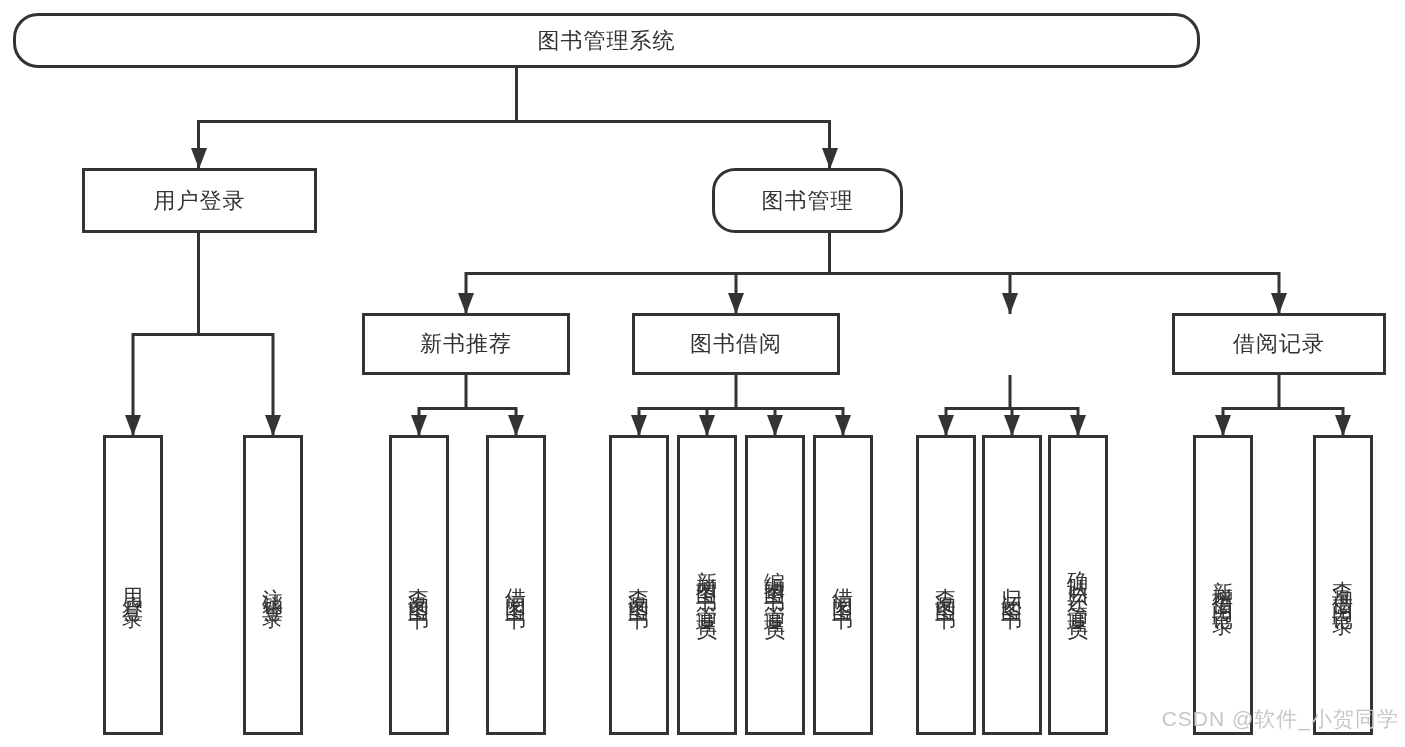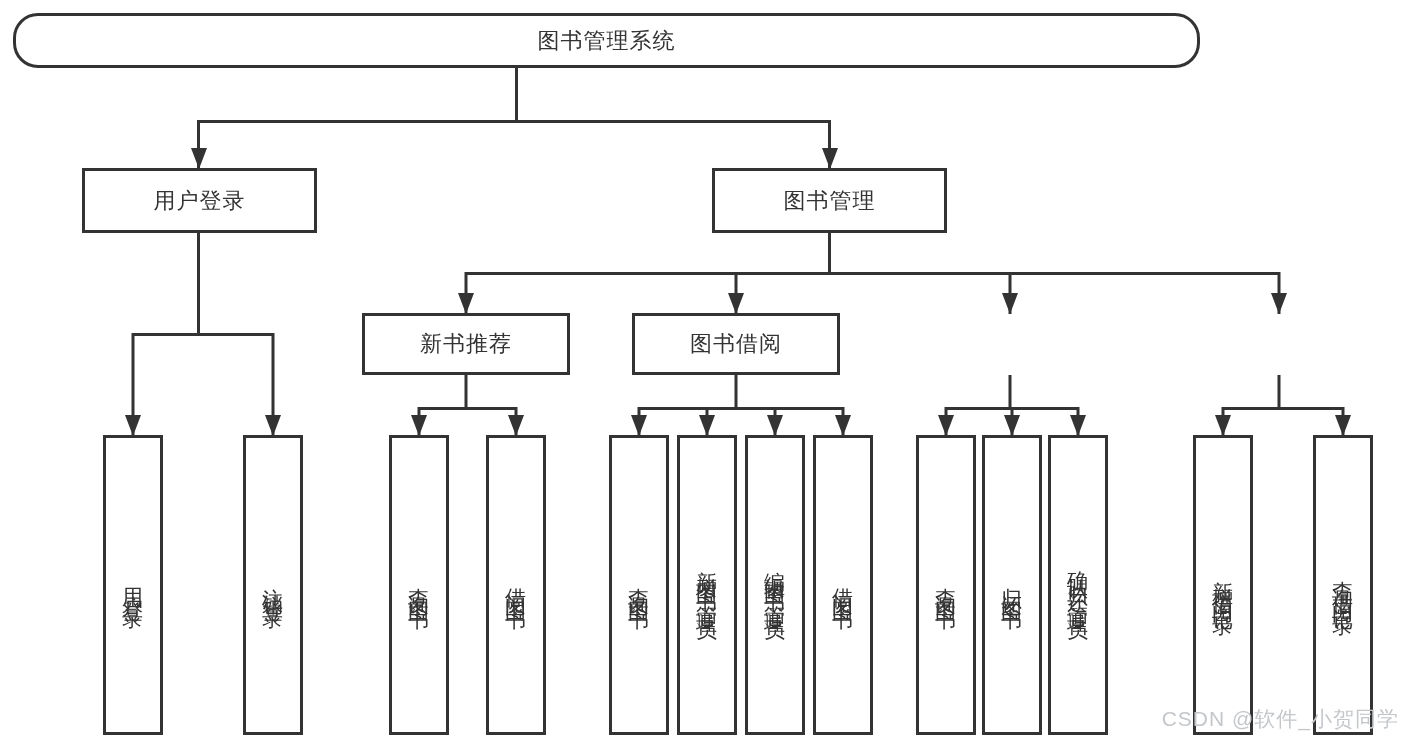--- a/index.html
+++ b/index.html
@@ -88,29 +88,32 @@
              M1215 415h16l-8 21z M1335 415h16l-8 21z"></path>
   </svg>
 
   <div class="node hnode root-node">
     <span>图书管理系统</span>
   </div>
 
   <div class="node hnode l2-node" style="left:82px;width:235px;">
     <span>用户登录</span>
   </div>
-  <div class="node hnode l2-node" style="left:712px;width:235px;">
+  <div class="node hnode l2-node" style="left:712px;width:191px;border-radius:23px;">
     <span>图书管理</span>
   </div>
 
   <div class="node hnode l3-node" style="left:362px;width:208px;">
     <span>新书推荐</span>
   </div>
   <div class="node hnode l3-node" style="left:632px;width:208px;">
     <span>图书借阅</span>
+  </div>
+  <div class="node hnode l3-node" style="left:1172px;width:214px;">
+    <span>借阅记录</span>
   </div>
 
   <div class="node leaf" style="left:103px;">
     <span>用户登录</span>
   </div>
   <div class="node leaf" style="left:243px;">
     <span>注销登录</span>
   </div>
 
   <div class="node leaf" style="left:389px;">

